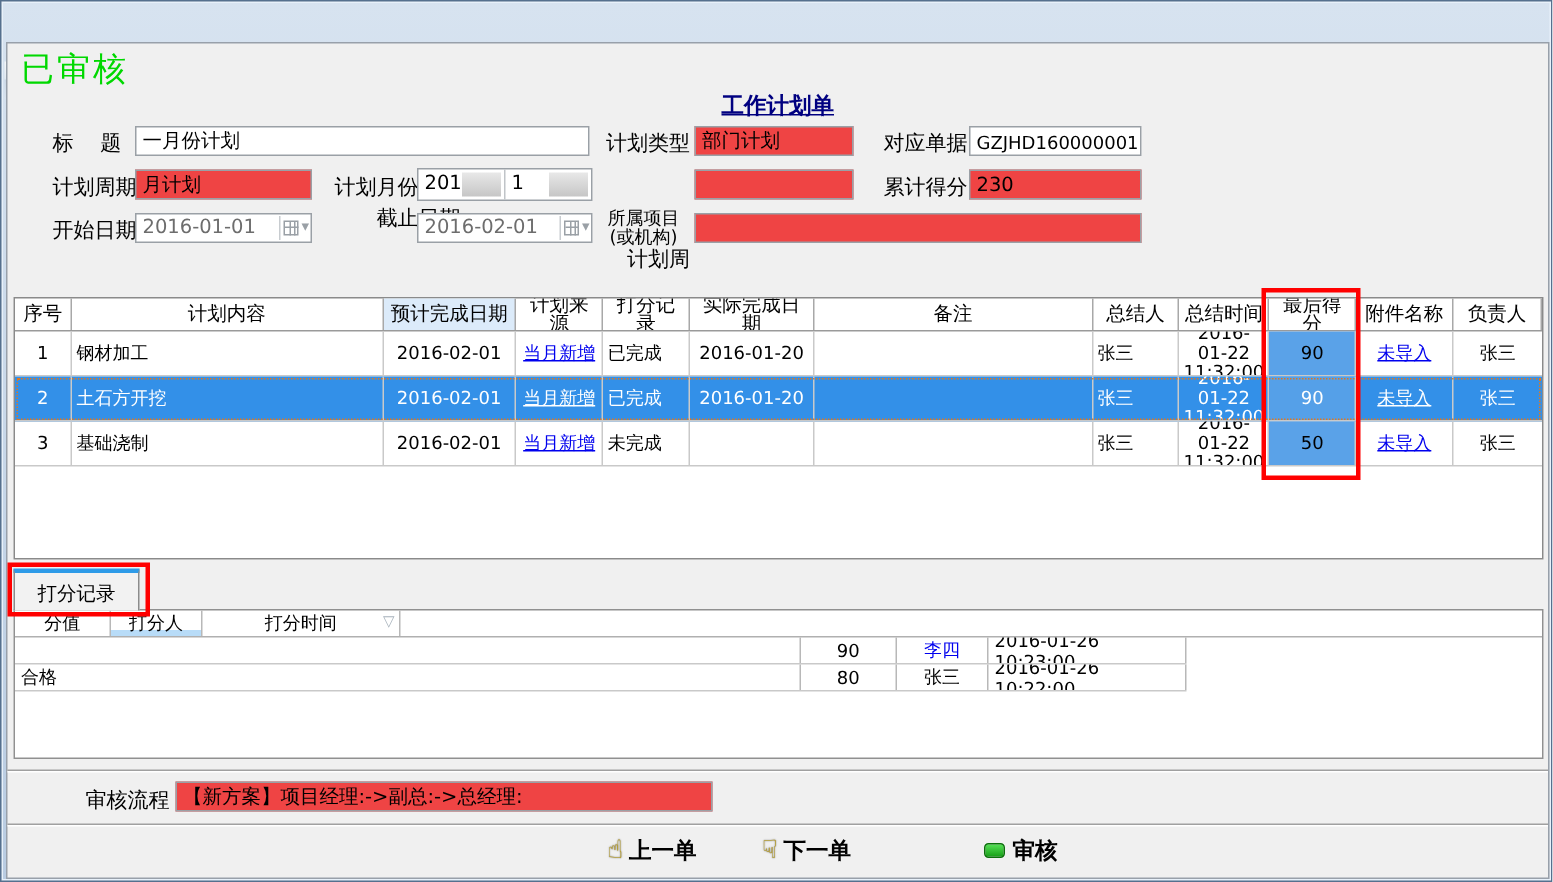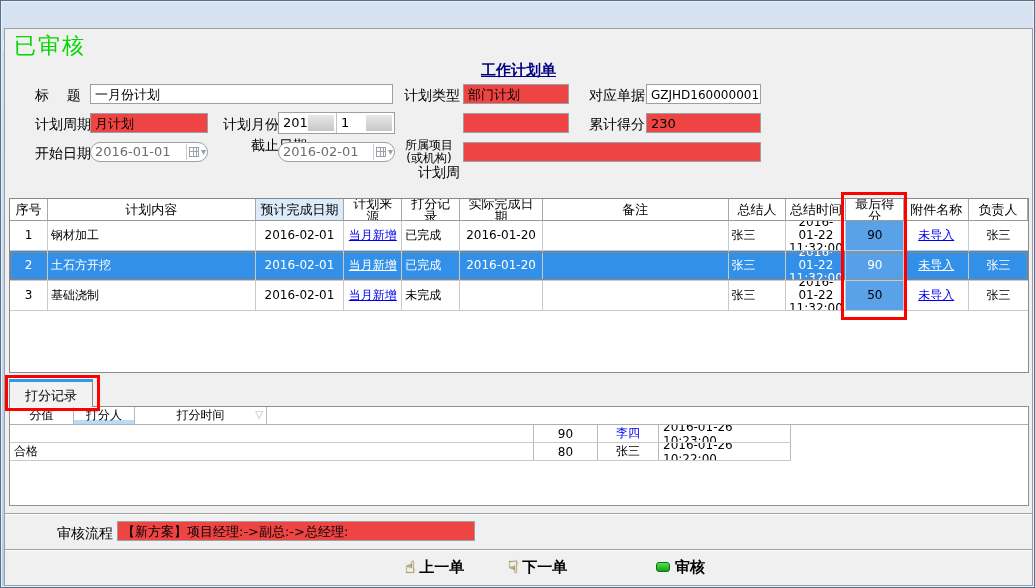--- a/index.html
+++ b/index.html
@@ -33,21 +33,21 @@
   .status-badge { position:absolute; left:9px; top:2px; font-size:22px; letter-spacing:2px; }
   .doc-title { position:absolute; left:0; top:8px; width:100%; text-align:center;
     font-size:15px; font-weight:bold; text-decoration:underline;margin-top:24px; }
 
   
   .flabel { position:absolute; font-size:14px; color:#000; white-space:pre; }
   .flabel.r { text-align:right; }
   .fval { position:absolute; height:20px; font-size:13px; line-height:18px; padding:1px 4px;
     border:1px solid #9AA0A6; background:#fff; overflow:hidden; white-space:nowrap; }
   .fval.yellow { background:#ef4444; }
-  .fval.gray-text { color:#6D6D6D;border-radius:10px; }
+  .fval.gray-text { color:#6D6D6D; }
   .datebox { display:flex; align-items:center; justify-content:space-between; padding-right:1px; }
   .cal-btn { display:inline-flex; align-items:center; color:#9AA0A6; font-size:10px;
     border-left:1px solid #C8CCD0; padding-left:2px; height:16px; }
   .cal-grid { width:10px; height:10px; border:1px solid #9AA0A6; margin-right:2px;
     background:
       linear-gradient(#9AA0A6,#9AA0A6) 0 3px/10px 1px no-repeat,
       linear-gradient(#9AA0A6,#9AA0A6) 3px 0/1px 10px no-repeat,
       linear-gradient(#9AA0A6,#9AA0A6) 6px 0/1px 10px no-repeat; }
   .spinner-wrap { position:absolute; height:22px; border:1px solid #9AA0A6; background:#fff;
     display:flex; }

